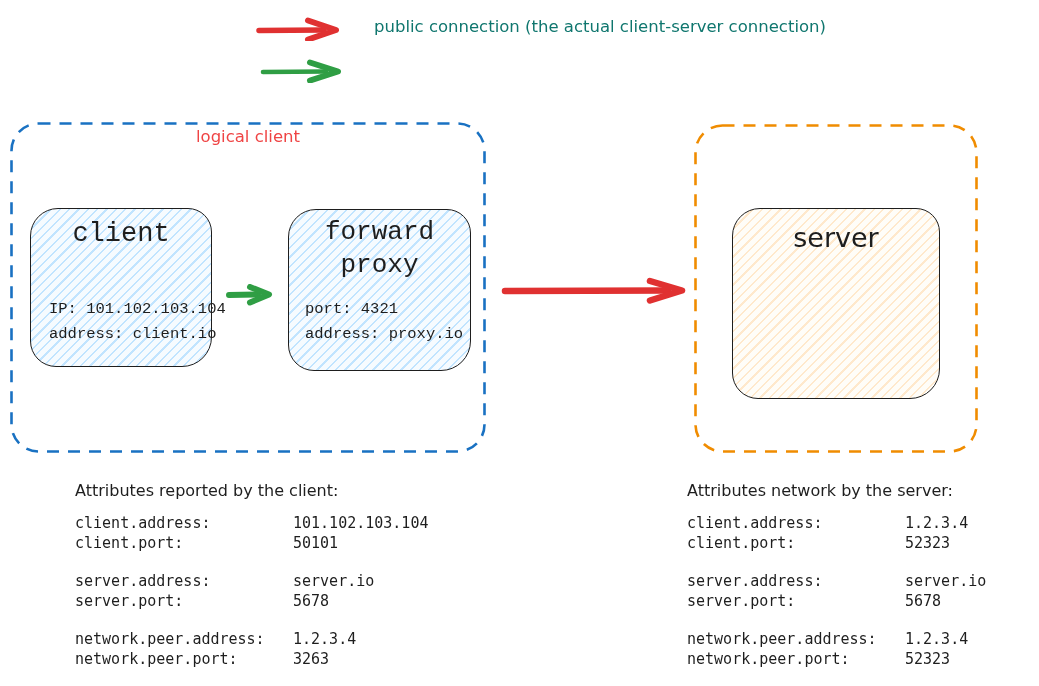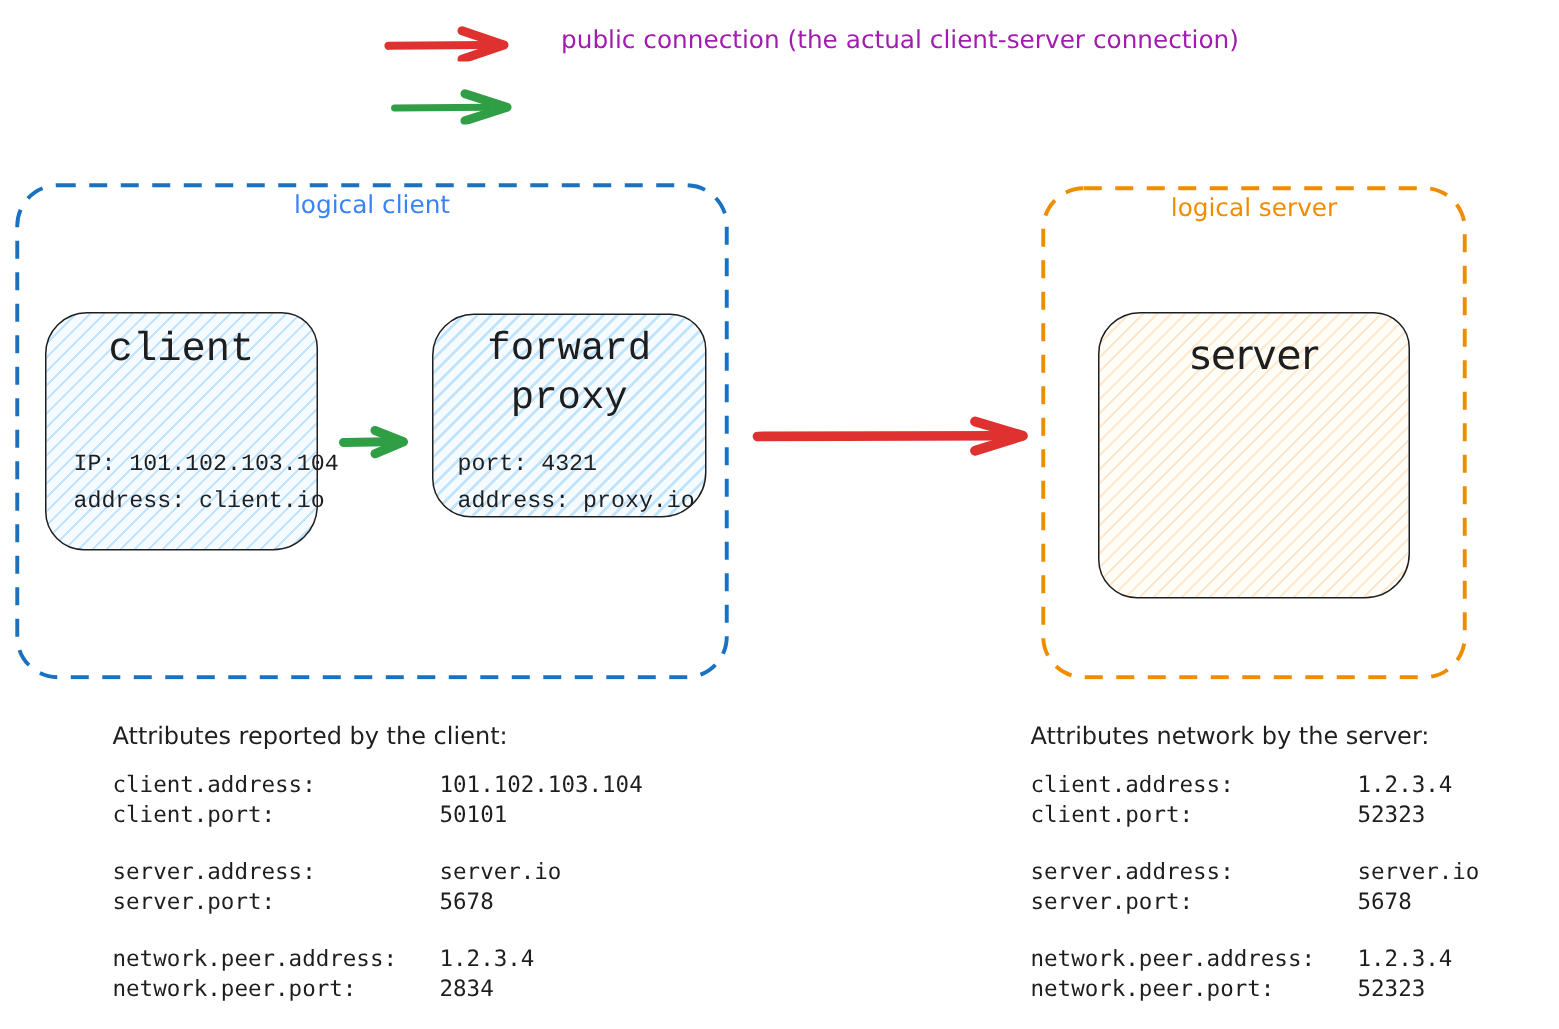--- a/index.html
+++ b/index.html
@@ -11,34 +11,34 @@
     background: #ffffff;
     font-family: "DejaVu Sans", sans-serif;
     color: #1e1e1e;
     overflow: hidden;
   }
   .abs { position: absolute; }
 
   
   .legend-label {
     font-size: 16.5px;
-    color: #a21caf;
+    color: #0f766e;
     white-space: nowrap;
   }
 
   
   .group-label {
     position: absolute;
     top: 5px;
     left: 0;
     width: 100%;
     text-align: center;
     font-size: 16.5px;
   }
-  .lc-label { color: #3b82f6; text-align: center; }
+  .lc-label { color: #ef4444; text-align: center; }
   .ls-label { color: #f08c00; }
 
   
   .node {
     position: absolute;
     border: 1.7px solid #1e1e1e;
     border-radius: 28px 24px 30px 26px;
   }
   .node.blue-fill {
     background-color: #f6fbff;
@@ -128,39 +128,38 @@
         <div>IP: 101.102.103.104</div>
         <div>address: client.io</div>
       </div>
     </div>
 
     <svg class="arrow abs" style="left:216px; top:162px;" width="48" height="22" viewBox="0 0 48 22">
       <path d="M3 11 L32 10.5" stroke="#2f9e44" stroke-width="6"></path>
       <path d="M24 3 L43 10.5 L24 18.5" stroke="#2f9e44" stroke-width="6"></path>
     </svg>
 
-    <div class="node blue-fill" style="left:278px; top:87px; width:183px; height:136px;">
+    <div class="node blue-fill" style="left:278px; top:87px; width:183px; height:162px;">
       <div class="node-title" style="top:6px; padding:0 28px;">forward proxy</div>
       <div class="node-lines" style="top:87px; left:16px;">
         <div>port: 4321</div>
         <div>address: proxy.io</div>
       </div>
     </div>
   </div>
 
   <svg class="arrow abs" style="left:500px; top:277px;" width="190" height="27" viewBox="0 0 190 27">
     <path d="M5 14 L168 13.5" stroke="#e03131" stroke-width="6.5"></path>
     <path d="M150 4 L182 13.5 L150 23.5" stroke="#e03131" stroke-width="6.5"></path>
   </svg>
 
   <div class="abs" style="left:694px; top:124px; width:284px; height:329px;">
     <svg width="284" height="329" viewBox="0 0 284 329" style="position:absolute; left:0; top:0;">
       <rect x="1.5" y="1.5" width="281" height="326" rx="27" fill="none" stroke="#f08c00" stroke-width="2.6" stroke-dasharray="12 9"></rect>
     </svg>
-    <div class="group-label ls-label">logical server</div>
 
     <div class="node orange-fill" style="left:38px; top:84px; width:208px; height:191px;">
       <div class="node-title" style="font-size:27px; top:12px;">server</div>
     </div>
   </div>
 
   <div class="attrs" style="left:75px; top:481px;">
     <div class="attrs-title">Attributes reported by the client:</div>
     <div class="attr-group">
       <div class="attr-row">
@@ -182,21 +181,21 @@
         <span>5678</span>
       </div>
     </div>
     <div class="attr-group">
       <div class="attr-row">
         <span>network.peer.address:</span>
         <span>1.2.3.4</span>
       </div>
       <div class="attr-row">
         <span>network.peer.port:</span>
-        <span>2834</span>
+        <span>3263</span>
       </div>
     </div>
   </div>
 
   <div class="attrs" style="left:687px; top:481px;">
     <div class="attrs-title">Attributes network by the server:</div>
     <div class="attr-group">
       <div class="attr-row">
         <span>client.address:</span>
         <span>1.2.3.4</span>

